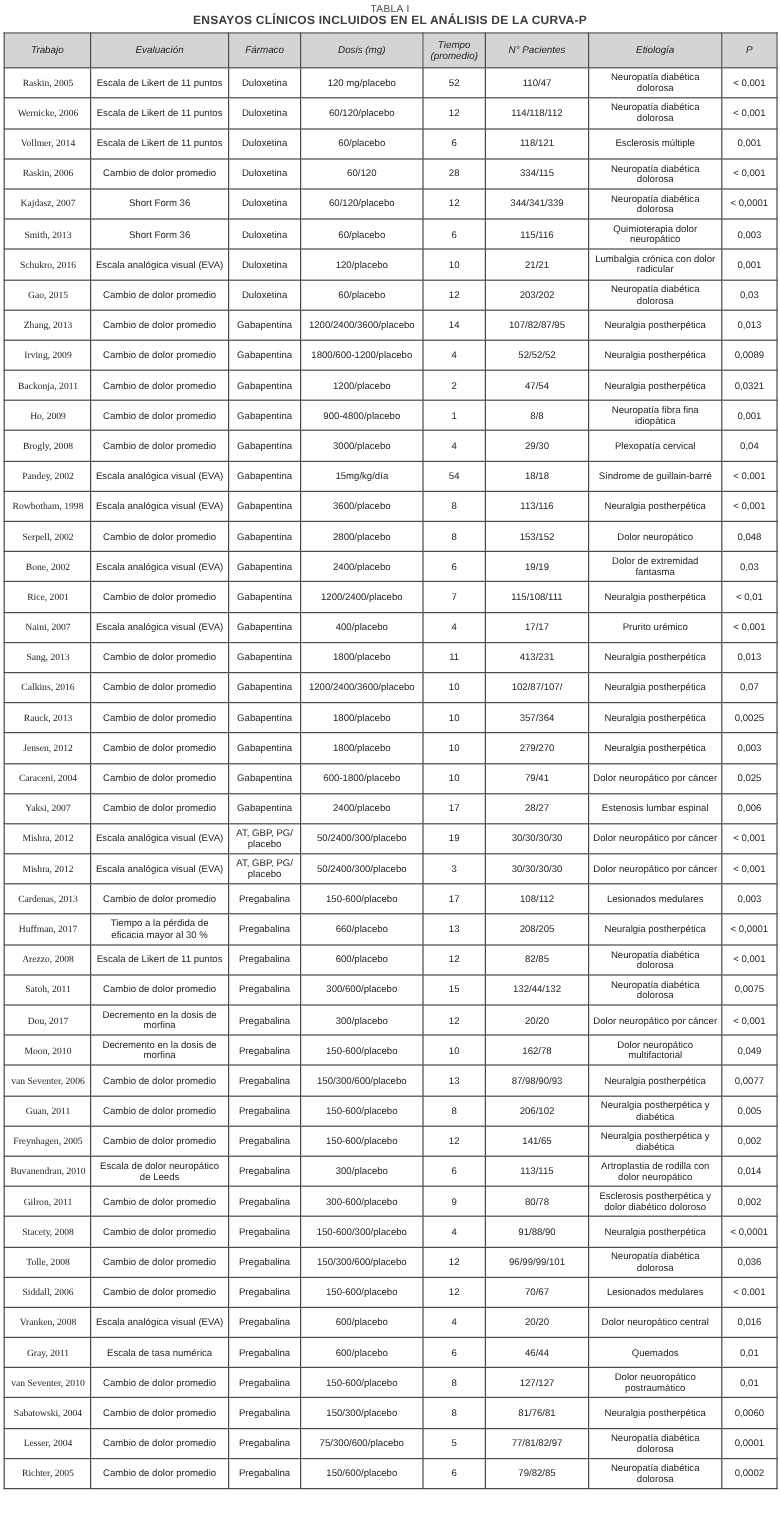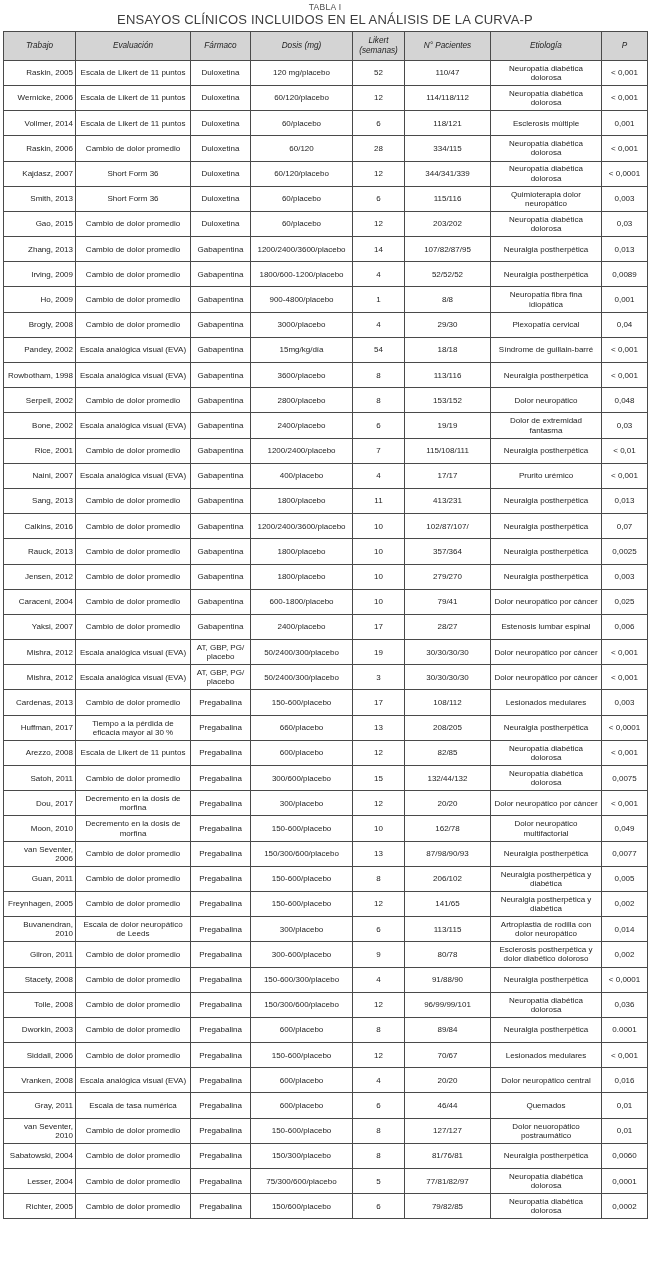--- a/index.html
+++ b/index.html
@@ -20,23 +20,24 @@
     text-align: center;
     line-height: 1.2;
     margin-bottom: 3px;
   }
   .title-line1 {
     font-size: 8.5px;
     color: #4a4a4a;
     letter-spacing: 0.3px;
   }
   .title-line2 {
-    font-size: 13px;
+    font-size: 10px;
     color: #3d3d3d;
     letter-spacing: 0.2px;
+    font-weight: bold;
   }
   table.clinical {
     width: 644px;
     border-collapse: collapse;
     table-layout: fixed;
     border: 1.5px solid #4a4a4a;
   }
   table.clinical th, table.clinical td {
     border: 1px solid #4a4a4a;
     font-size: 8px;
@@ -53,22 +54,23 @@
     font-style: italic;
     font-weight: normal;
     height: 26px;
     font-size: 8.2px;
   }
   table.clinical td {
     height: 22.2px;
     background: #ffffff;
   }
   table.clinical td.col-0 {
-    text-align: right;
+    text-align: center;
     padding-left: 3px;
+    font-family: Liberation Serif, serif;
   }
 </style>
 </head>
 <body>
 
 <div class="page">
   <div class="title-block">
     <div class="title-line1">TABLA I</div>
     <div class="title-line2">ENSAYOS CLÍNICOS INCLUIDOS EN EL ANÁLISIS DE LA CURVA-P</div>
   </div>
@@ -83,21 +85,21 @@
       <col style="width:86px">
       <col style="width:111px">
       <col style="width:46px">
     </colgroup>
     <thead>
       <tr id="header-row">
           <th>Trabajo</th>
           <th>Evaluación</th>
           <th>Fármaco</th>
           <th>Dosis (mg)</th>
-          <th>Likert (semanas)</th>
+          <th>Tiempo (promedio)</th>
           <th>N° Pacientes</th>
           <th>Etiología</th>
           <th>P</th>
         </tr>
     </thead>
     <tbody id="table-body">
         <tr>
           <td class="col-0">Raskin, 2005</td>
           <td class="col-1">Escala de Likert de 11 puntos</td>
           <td class="col-2">Duloxetina</td>
@@ -151,20 +153,30 @@
           <td class="col-0">Smith, 2013</td>
           <td class="col-1">Short Form 36</td>
           <td class="col-2">Duloxetina</td>
           <td class="col-3">60/​placebo</td>
           <td class="col-4">6</td>
           <td class="col-5">115/​116</td>
           <td class="col-6">Quimioterapia dolor neuropático</td>
           <td class="col-7">0,003</td>
         </tr>
         <tr>
+          <td class="col-0">Schukro, 2016</td>
+          <td class="col-1">Escala analógica visual (EVA)</td>
+          <td class="col-2">Duloxetina</td>
+          <td class="col-3">120/​placebo</td>
+          <td class="col-4">10</td>
+          <td class="col-5">21/​21</td>
+          <td class="col-6">Lumbalgia crónica con dolor radicular</td>
+          <td class="col-7">0,001</td>
+        </tr>
+        <tr>
           <td class="col-0">Gao, 2015</td>
           <td class="col-1">Cambio de dolor promedio</td>
           <td class="col-2">Duloxetina</td>
           <td class="col-3">60/​placebo</td>
           <td class="col-4">12</td>
           <td class="col-5">203/​202</td>
           <td class="col-6">Neuropatía diabética dolorosa</td>
           <td class="col-7">0,03</td>
         </tr>
         <tr>
@@ -179,20 +191,30 @@
         </tr>
         <tr>
           <td class="col-0">Irving, 2009</td>
           <td class="col-1">Cambio de dolor promedio</td>
           <td class="col-2">Gabapentina</td>
           <td class="col-3">1800/​600-1200/​placebo</td>
           <td class="col-4">4</td>
           <td class="col-5">52/​52/​52</td>
           <td class="col-6">Neuralgia postherpética</td>
           <td class="col-7">0,0089</td>
+        </tr>
+        <tr>
+          <td class="col-0">Backonja, 2011</td>
+          <td class="col-1">Cambio de dolor promedio</td>
+          <td class="col-2">Gabapentina</td>
+          <td class="col-3">1200/​placebo</td>
+          <td class="col-4">2</td>
+          <td class="col-5">47/​54</td>
+          <td class="col-6">Neuralgia postherpética</td>
+          <td class="col-7">0,0321</td>
         </tr>
         <tr>
           <td class="col-0">Ho, 2009</td>
           <td class="col-1">Cambio de dolor promedio</td>
           <td class="col-2">Gabapentina</td>
           <td class="col-3">900-4800/​placebo</td>
           <td class="col-4">1</td>
           <td class="col-5">8/​8</td>
           <td class="col-6">Neuropatía fibra fina idiopática</td>
           <td class="col-7">0,001</td>
@@ -471,30 +493,20 @@
           <td class="col-0">Tolle, 2008</td>
           <td class="col-1">Cambio de dolor promedio</td>
           <td class="col-2">Pregabalina</td>
           <td class="col-3">150/​300/​600/​placebo</td>
           <td class="col-4">12</td>
           <td class="col-5">96/​99/​99/​101</td>
           <td class="col-6">Neuropatía diabética dolorosa</td>
           <td class="col-7">0,036</td>
         </tr>
         <tr>
-          <td class="col-0">Dworkin, 2003</td>
-          <td class="col-1">Cambio de dolor promedio</td>
-          <td class="col-2">Pregabalina</td>
-          <td class="col-3">600/​placebo</td>
-          <td class="col-4">8</td>
-          <td class="col-5">89/​84</td>
-          <td class="col-6">Neuralgia postherpética</td>
-          <td class="col-7">0.0001</td>
-        </tr>
-        <tr>
           <td class="col-0">Siddall, 2006</td>
           <td class="col-1">Cambio de dolor promedio</td>
           <td class="col-2">Pregabalina</td>
           <td class="col-3">150-600/​placebo</td>
           <td class="col-4">12</td>
           <td class="col-5">70/​67</td>
           <td class="col-6">Lesionados medulares</td>
           <td class="col-7">&lt; 0,001</td>
         </tr>
         <tr>

